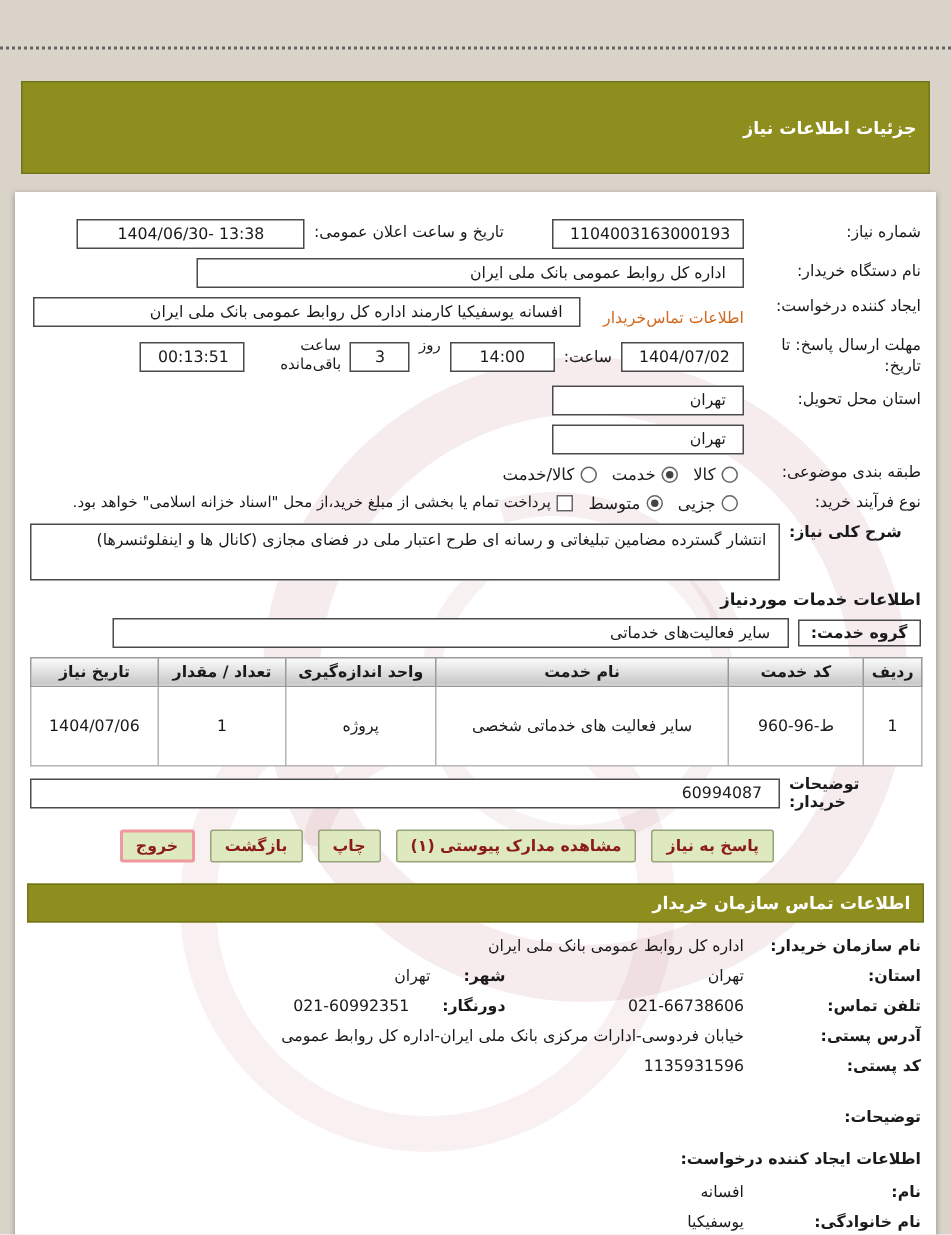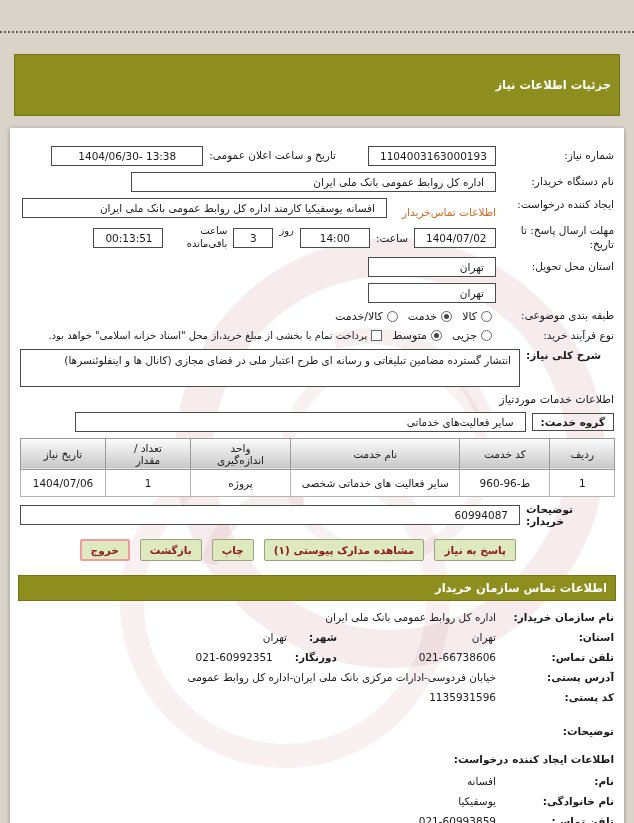--- a/index.html
+++ b/index.html
@@ -48,28 +48,28 @@
   .wrap60{flex:0 0 58px;font-size:10px;line-height:1.25;text-align:right}
 
   .opt{display:flex;align-items:center;gap:4px;margin-right:4px;cursor:pointer}
   .radio{width:11px;height:11px;border:1px solid #666;border-radius:50%;background:#fff;
     display:inline-block;position:relative;flex:0 0 auto}
   .radio.checked::after{content:"";position:absolute;inset:2px;border-radius:50%;background:#444}
   .checkbox{width:11px;height:11px;border:1px solid #666;background:#fff;display:inline-block;flex:0 0 auto}
   .treasury{font-size:10px;white-space:nowrap}
 
   .bigbox{height:38px;line-height:17px;padding:2px 8px;overflow:hidden}
-  .section-title{font-weight:normal;margin:4px 2px 4px;font-size:11px}
+  .section-title{font-weight:bold;margin:4px 2px 4px;font-size:11px}
   .lblbox{border:1px solid #4a4a4a;padding:2px 8px;font-weight:bold;flex:0 0 auto;font-size:10.5px}
   .gap55{margin-left:55px}
 
   table.svc{width:99.5%;border-collapse:collapse;margin:5px 1px;font-size:10.5px}
   .svc th{background:linear-gradient(#fcfcfc,#c7c7c7);border:1px solid #9a9a9a;
-    font-weight:normal;padding:3px 20px}
-  .svc td{border:1px solid #b5b5b5;padding:7px 3px;text-align:center;background:#fff}
+    font-weight:bold;padding:3px 5px}
+  .svc td{border:1px solid #b5b5b5;padding:20px 3px;text-align:center;background:#fff}
 
   .btn-row{display:flex;gap:10px;margin:12px 0 6px;padding-right:100px}
   .btn{font-family:inherit;font-size:10.5px;background:var(--button-bg,#dfe9c0);
     border:1px solid #98a47a;color:var(--button-text,#8b1a1a);padding:3px 9px;
     border-radius:2px;cursor:pointer;font-weight:bold}
   .btn.exit{border:2px solid var(--exit-border,#f09aa0)}
 
   .section-bar{background:var(--accent-bar,#8e8e1e);color:#fff;font-weight:bold;
     padding:5px 8px;margin:14px 0 10px;border:1px solid #74741a;font-size:11.5px}
   .info-row{display:flex;margin:8px 2px;align-items:flex-start}

